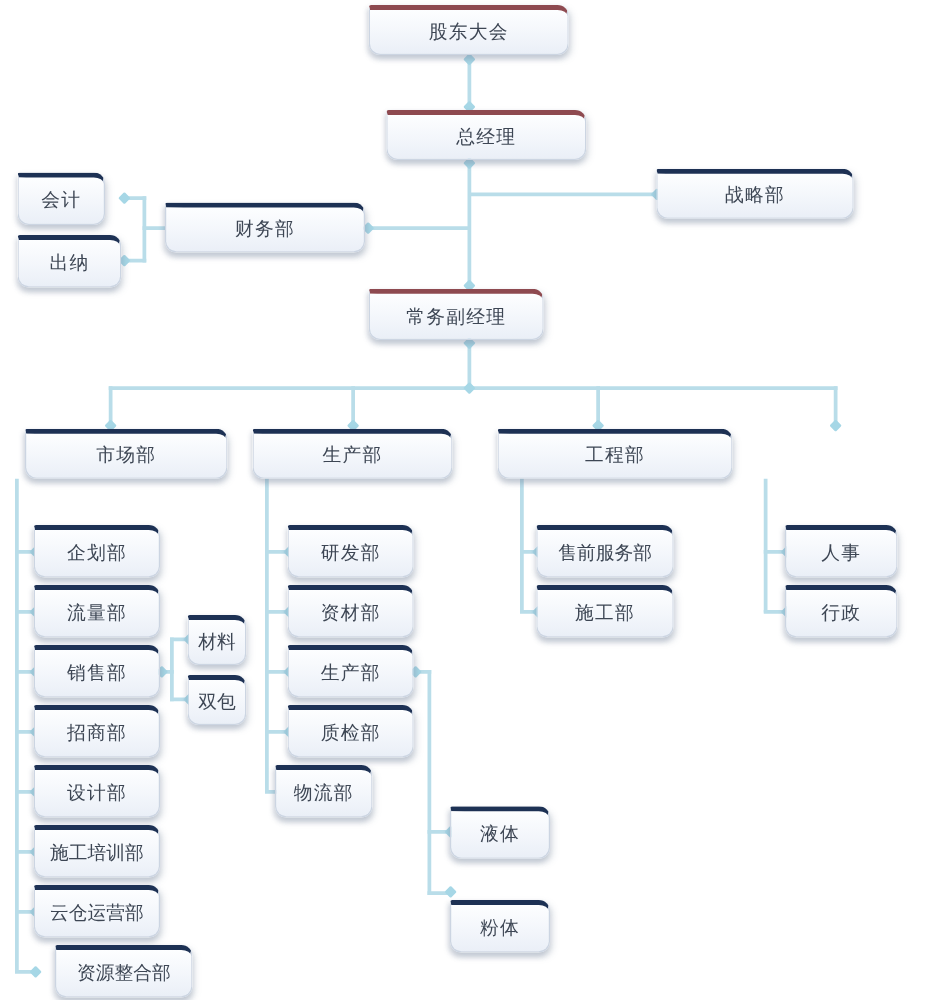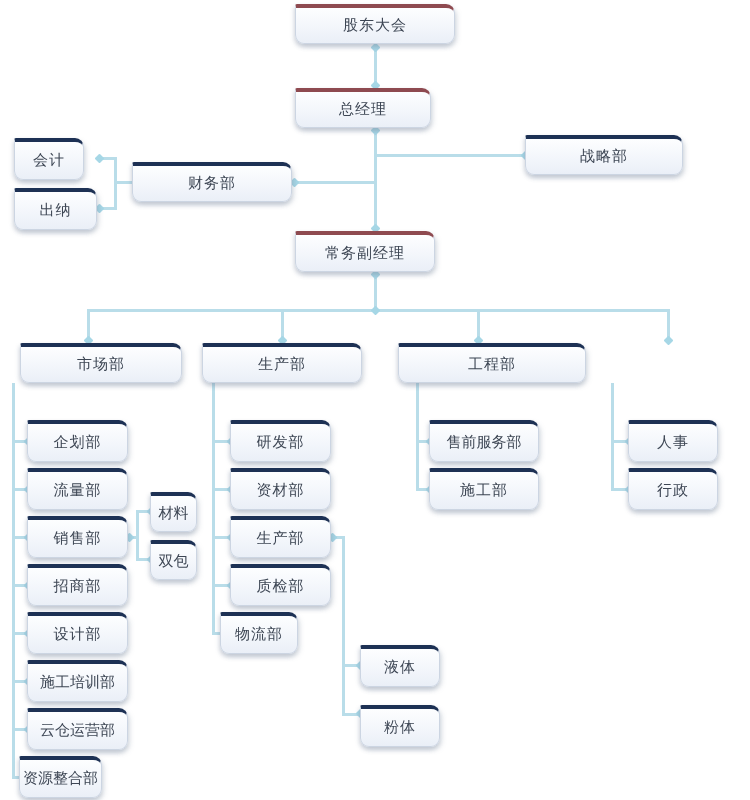--- a/index.html
+++ b/index.html
@@ -131,21 +131,21 @@
   <div class="dot" style="left:357px;top:662px"></div>
   <div class="dot" style="left:357px;top:710px"></div>
   <div class="dot" style="left:427px;top:438px"></div>
   <div class="dot" style="left:427px;top:486px"></div>
   <div class="dot" style="left:626px;top:438px"></div>
   <div class="dot" style="left:626px;top:486px"></div>
 
   <div class="node red" style="left:295px;top:4px;width:160px;height:40px">
     <span>股东大会</span>
   </div>
-  <div class="node red" style="left:295px;top:88px;width:136px;height:40px">
+  <div class="node red" style="left:309px;top:88px;width:160px;height:40px">
     <span>总经理</span>
   </div>
   <div class="node red" style="left:295px;top:231px;width:140px;height:41px">
     <span>常务副经理</span>
   </div>
 
   <div class="node navy" style="left:14px;top:138px;width:70px;height:42px">
     <span>会计</span>
   </div>
   <div class="node navy" style="left:14px;top:188px;width:83px;height:42px">
@@ -182,21 +182,21 @@
   </div>
   <div class="node navy" style="left:27px;top:612px;width:101px;height:42px">
     <span>设计部</span>
   </div>
   <div class="node navy" style="left:27px;top:660px;width:101px;height:42px;letter-spacing:0">
     <span>施工培训部</span>
   </div>
   <div class="node navy" style="left:27px;top:708px;width:101px;height:42px;letter-spacing:0">
     <span>云仓运营部</span>
   </div>
-  <div class="node navy" style="left:19px;top:756px;width:83px;height:42px;letter-spacing:0">
+  <div class="node navy" style="left:44px;top:756px;width:110px;height:42px;letter-spacing:0">
     <span>资源整合部</span>
   </div>
 
   <div class="node navy" style="left:150px;top:492px;width:47px;height:40px;letter-spacing:0">
     <span>材料</span>
   </div>
   <div class="node navy" style="left:150px;top:540px;width:47px;height:40px;letter-spacing:0">
     <span>双包</span>
   </div>
 
@@ -212,21 +212,21 @@
   <div class="node navy" style="left:230px;top:564px;width:101px;height:42px">
     <span>质检部</span>
   </div>
   <div class="node navy" style="left:220px;top:612px;width:78px;height:42px">
     <span>物流部</span>
   </div>
 
   <div class="node navy" style="left:360px;top:645px;width:80px;height:42px">
     <span>液体</span>
   </div>
-  <div class="node navy" style="left:360px;top:705px;width:80px;height:42px">
+  <div class="node navy" style="left:360px;top:720px;width:80px;height:42px">
     <span>粉体</span>
   </div>
 
   <div class="node navy" style="left:429px;top:420px;width:110px;height:42px;letter-spacing:0">
     <span>售前服务部</span>
   </div>
   <div class="node navy" style="left:429px;top:468px;width:110px;height:42px">
     <span>施工部</span>
   </div>
 

